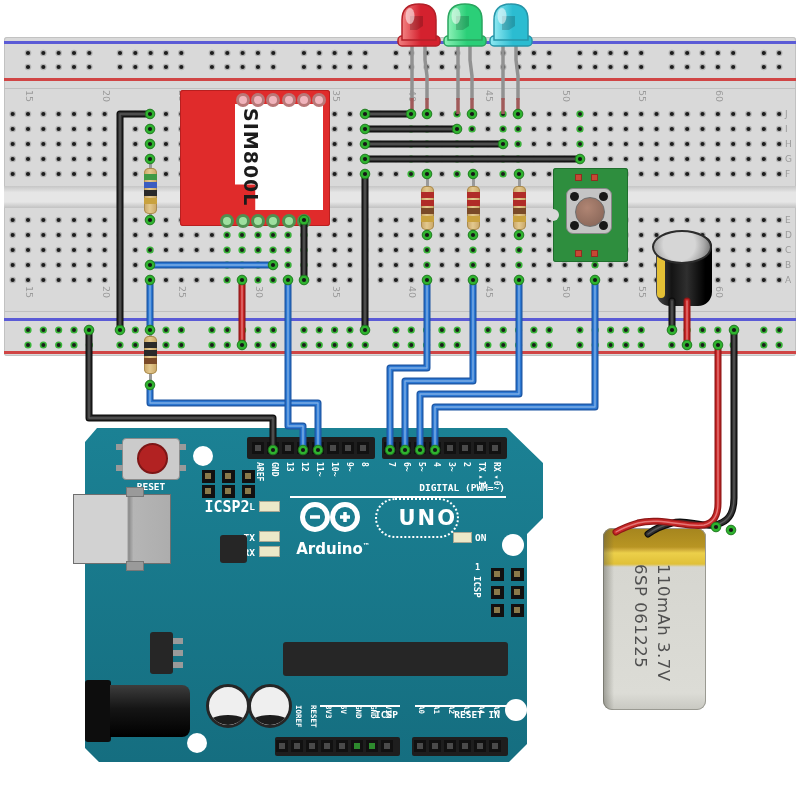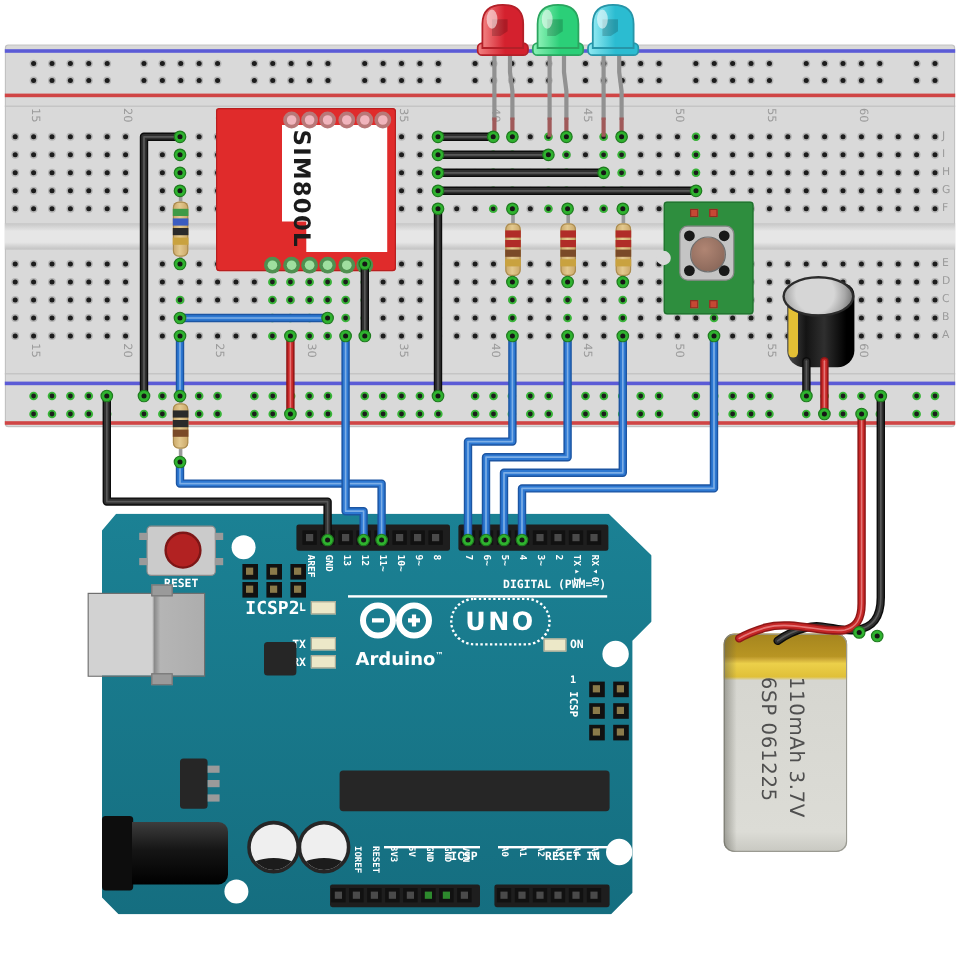--- a/index.html
+++ b/index.html
@@ -1919,21 +1919,21 @@
     <div class="ledrect" style="left:174px;top:118px;width:19px;height:9px;"></div>
 
     <svg class="abs" width="90" height="36" style="left:200px;top:71px;" viewBox="0 0 90 36">
       <circle cx="30" cy="18" r="12.5" fill="none" stroke="#fff" stroke-width="5"></circle>
       <circle cx="60" cy="18" r="12.5" fill="none" stroke="#fff" stroke-width="5"></circle>
       <line x1="25" y1="18" x2="35" y2="18" stroke="#fff" stroke-width="3.5"></line>
       <line x1="55" y1="18" x2="65" y2="18" stroke="#fff" stroke-width="3.5"></line>
       <line x1="60" y1="13" x2="60" y2="23" stroke="#fff" stroke-width="3.5"></line>
     </svg>
     <div class="abs silk" style="left:290px;top:70px;width:80px;height:36px;border:2px dotted #fff;border-radius:22px;
-                text-align:center;line-height:36px;font-size:21px;letter-spacing:2px;font-family:'DejaVu Sans',sans-serif;">
+                text-align:right;line-height:36px;font-size:21px;letter-spacing:2px;font-family:'DejaVu Sans',sans-serif;">
       <span>UNO</span>
     </div>
     <div class="abs silk" style="left:200px;top:112px;width:96px;text-align:center;font-size:15px;font-family:'DejaVu Sans',sans-serif;">
       <span>Arduino</span><sup style="font-size:7px;">™</sup>
     </div>
 
     <div class="abs silk" style="left:390px;top:104px;width:24px;font-size:9.5px;">ON</div>
     <div class="ledrect" style="left:368px;top:104px;width:17px;height:9px;"></div>
 
     <div class="abs silk" style="left:390px;top:134px;font-size:8.5px;">1</div>

